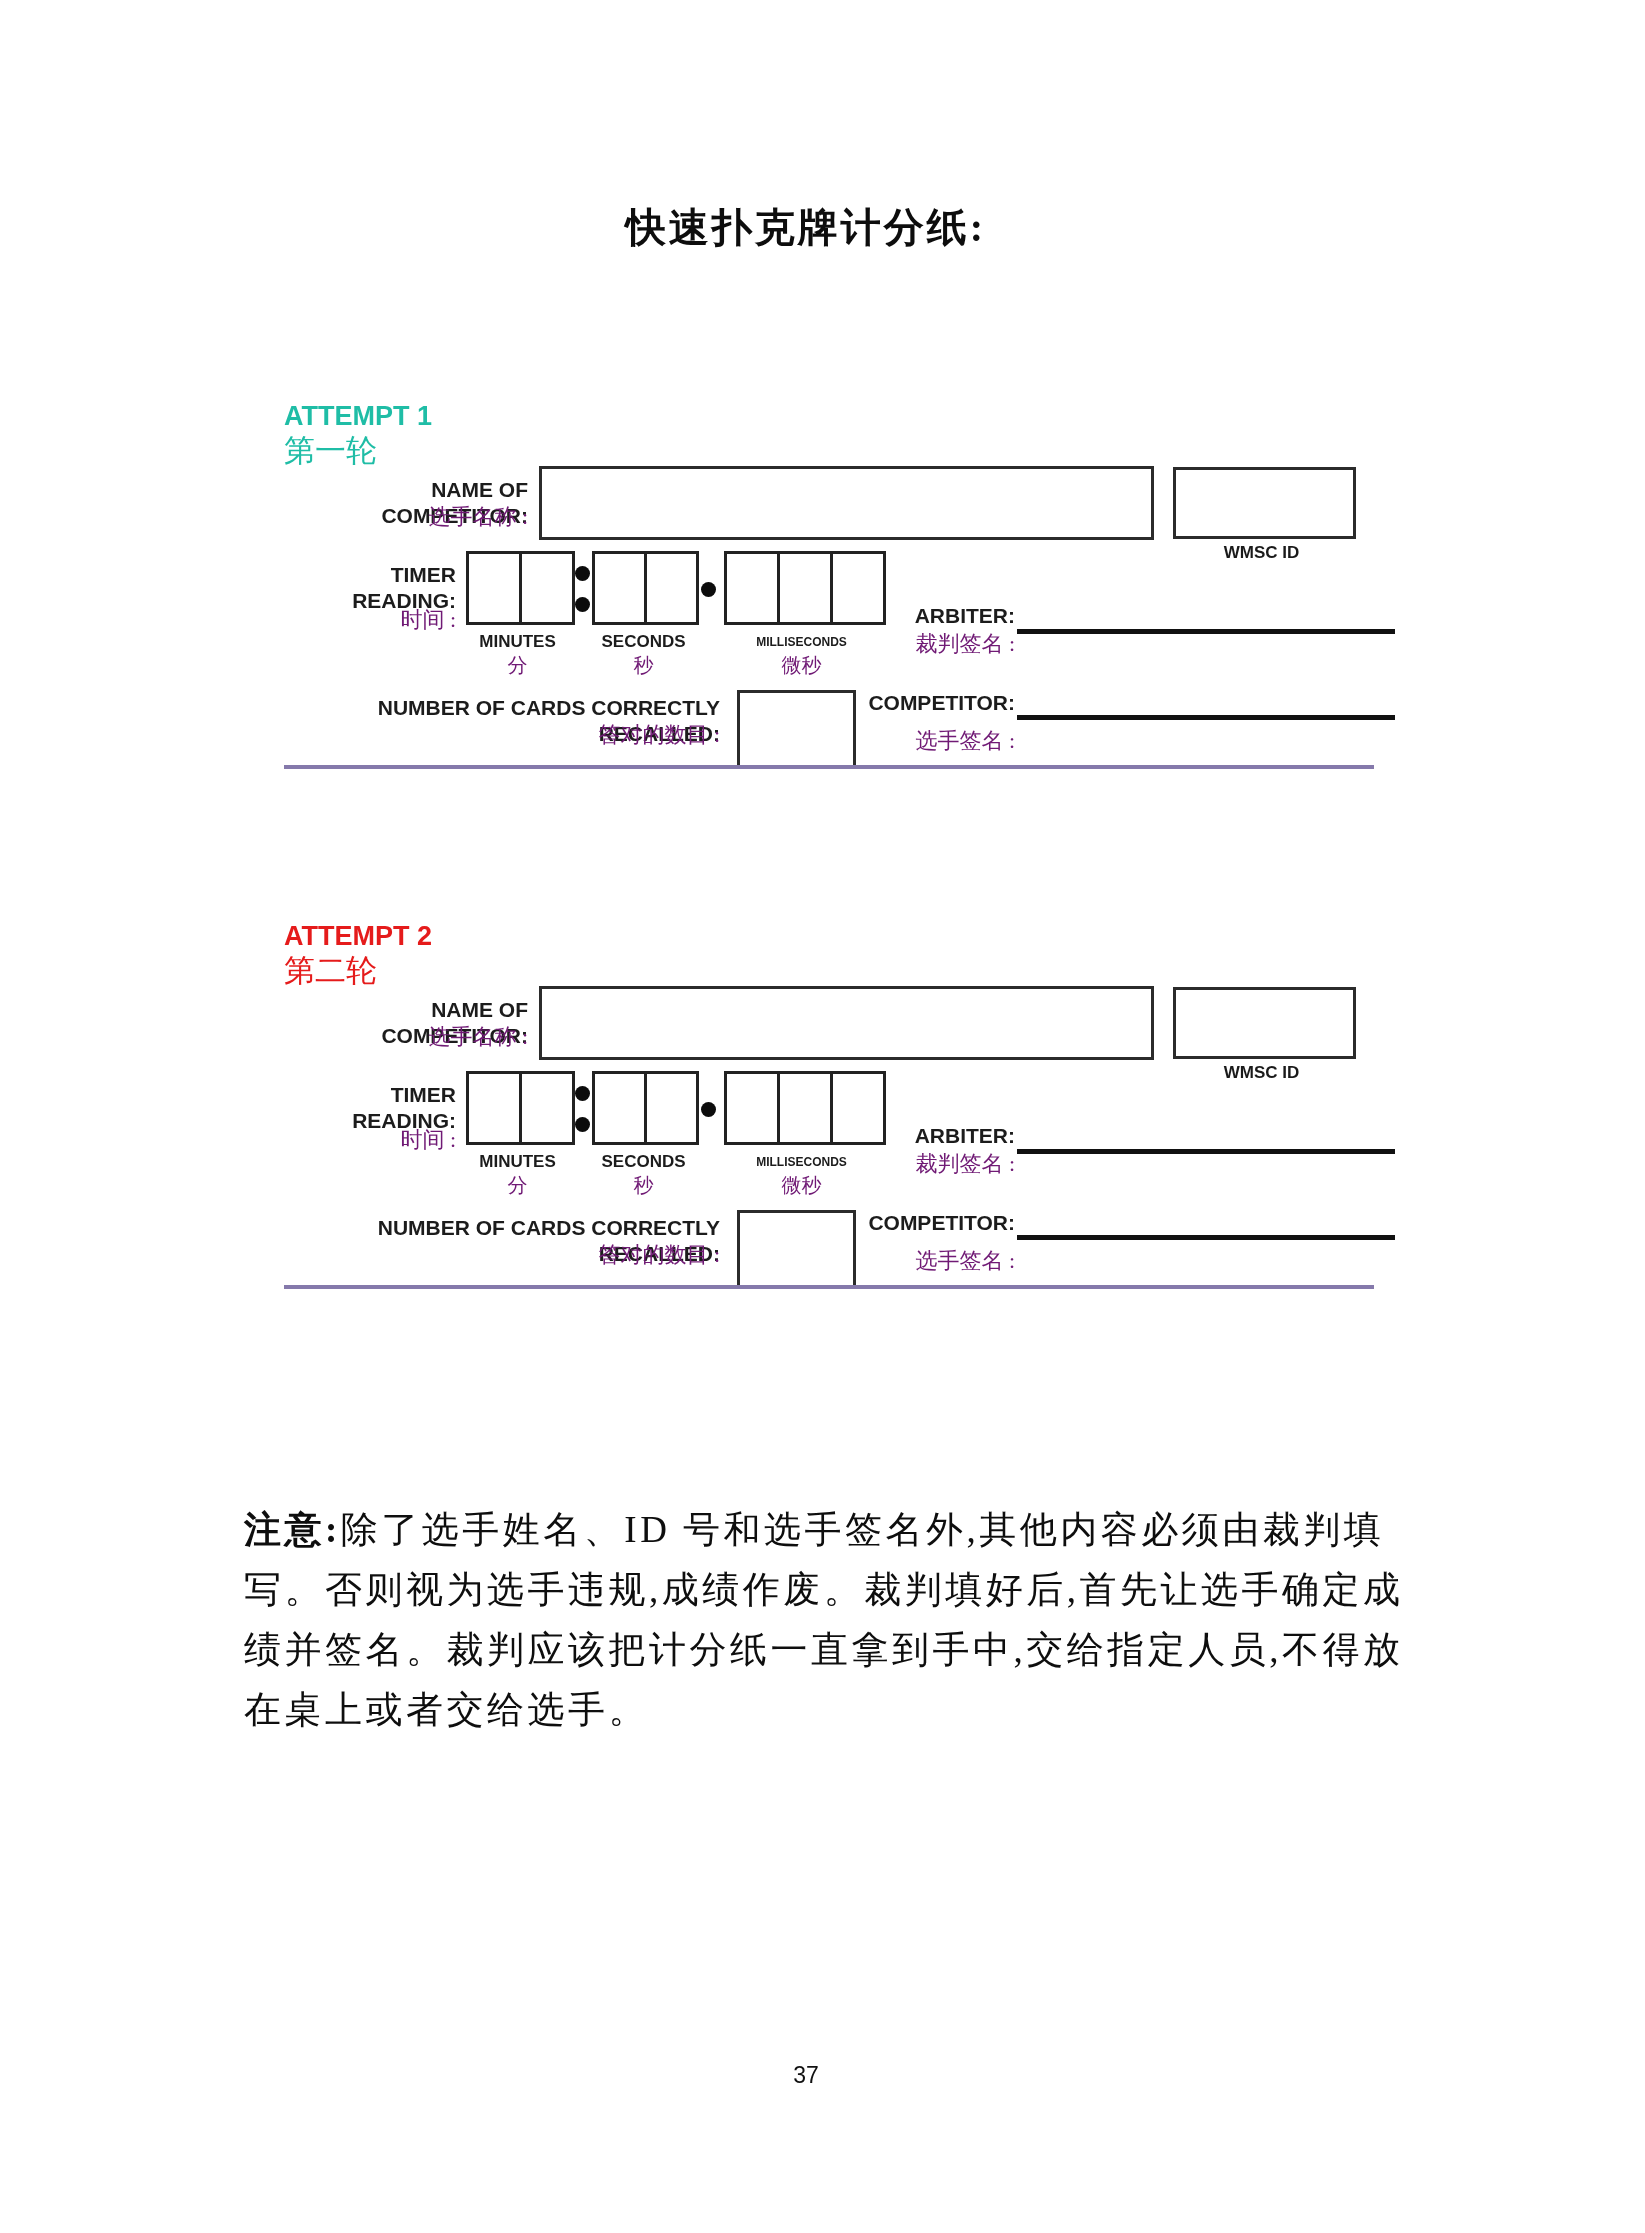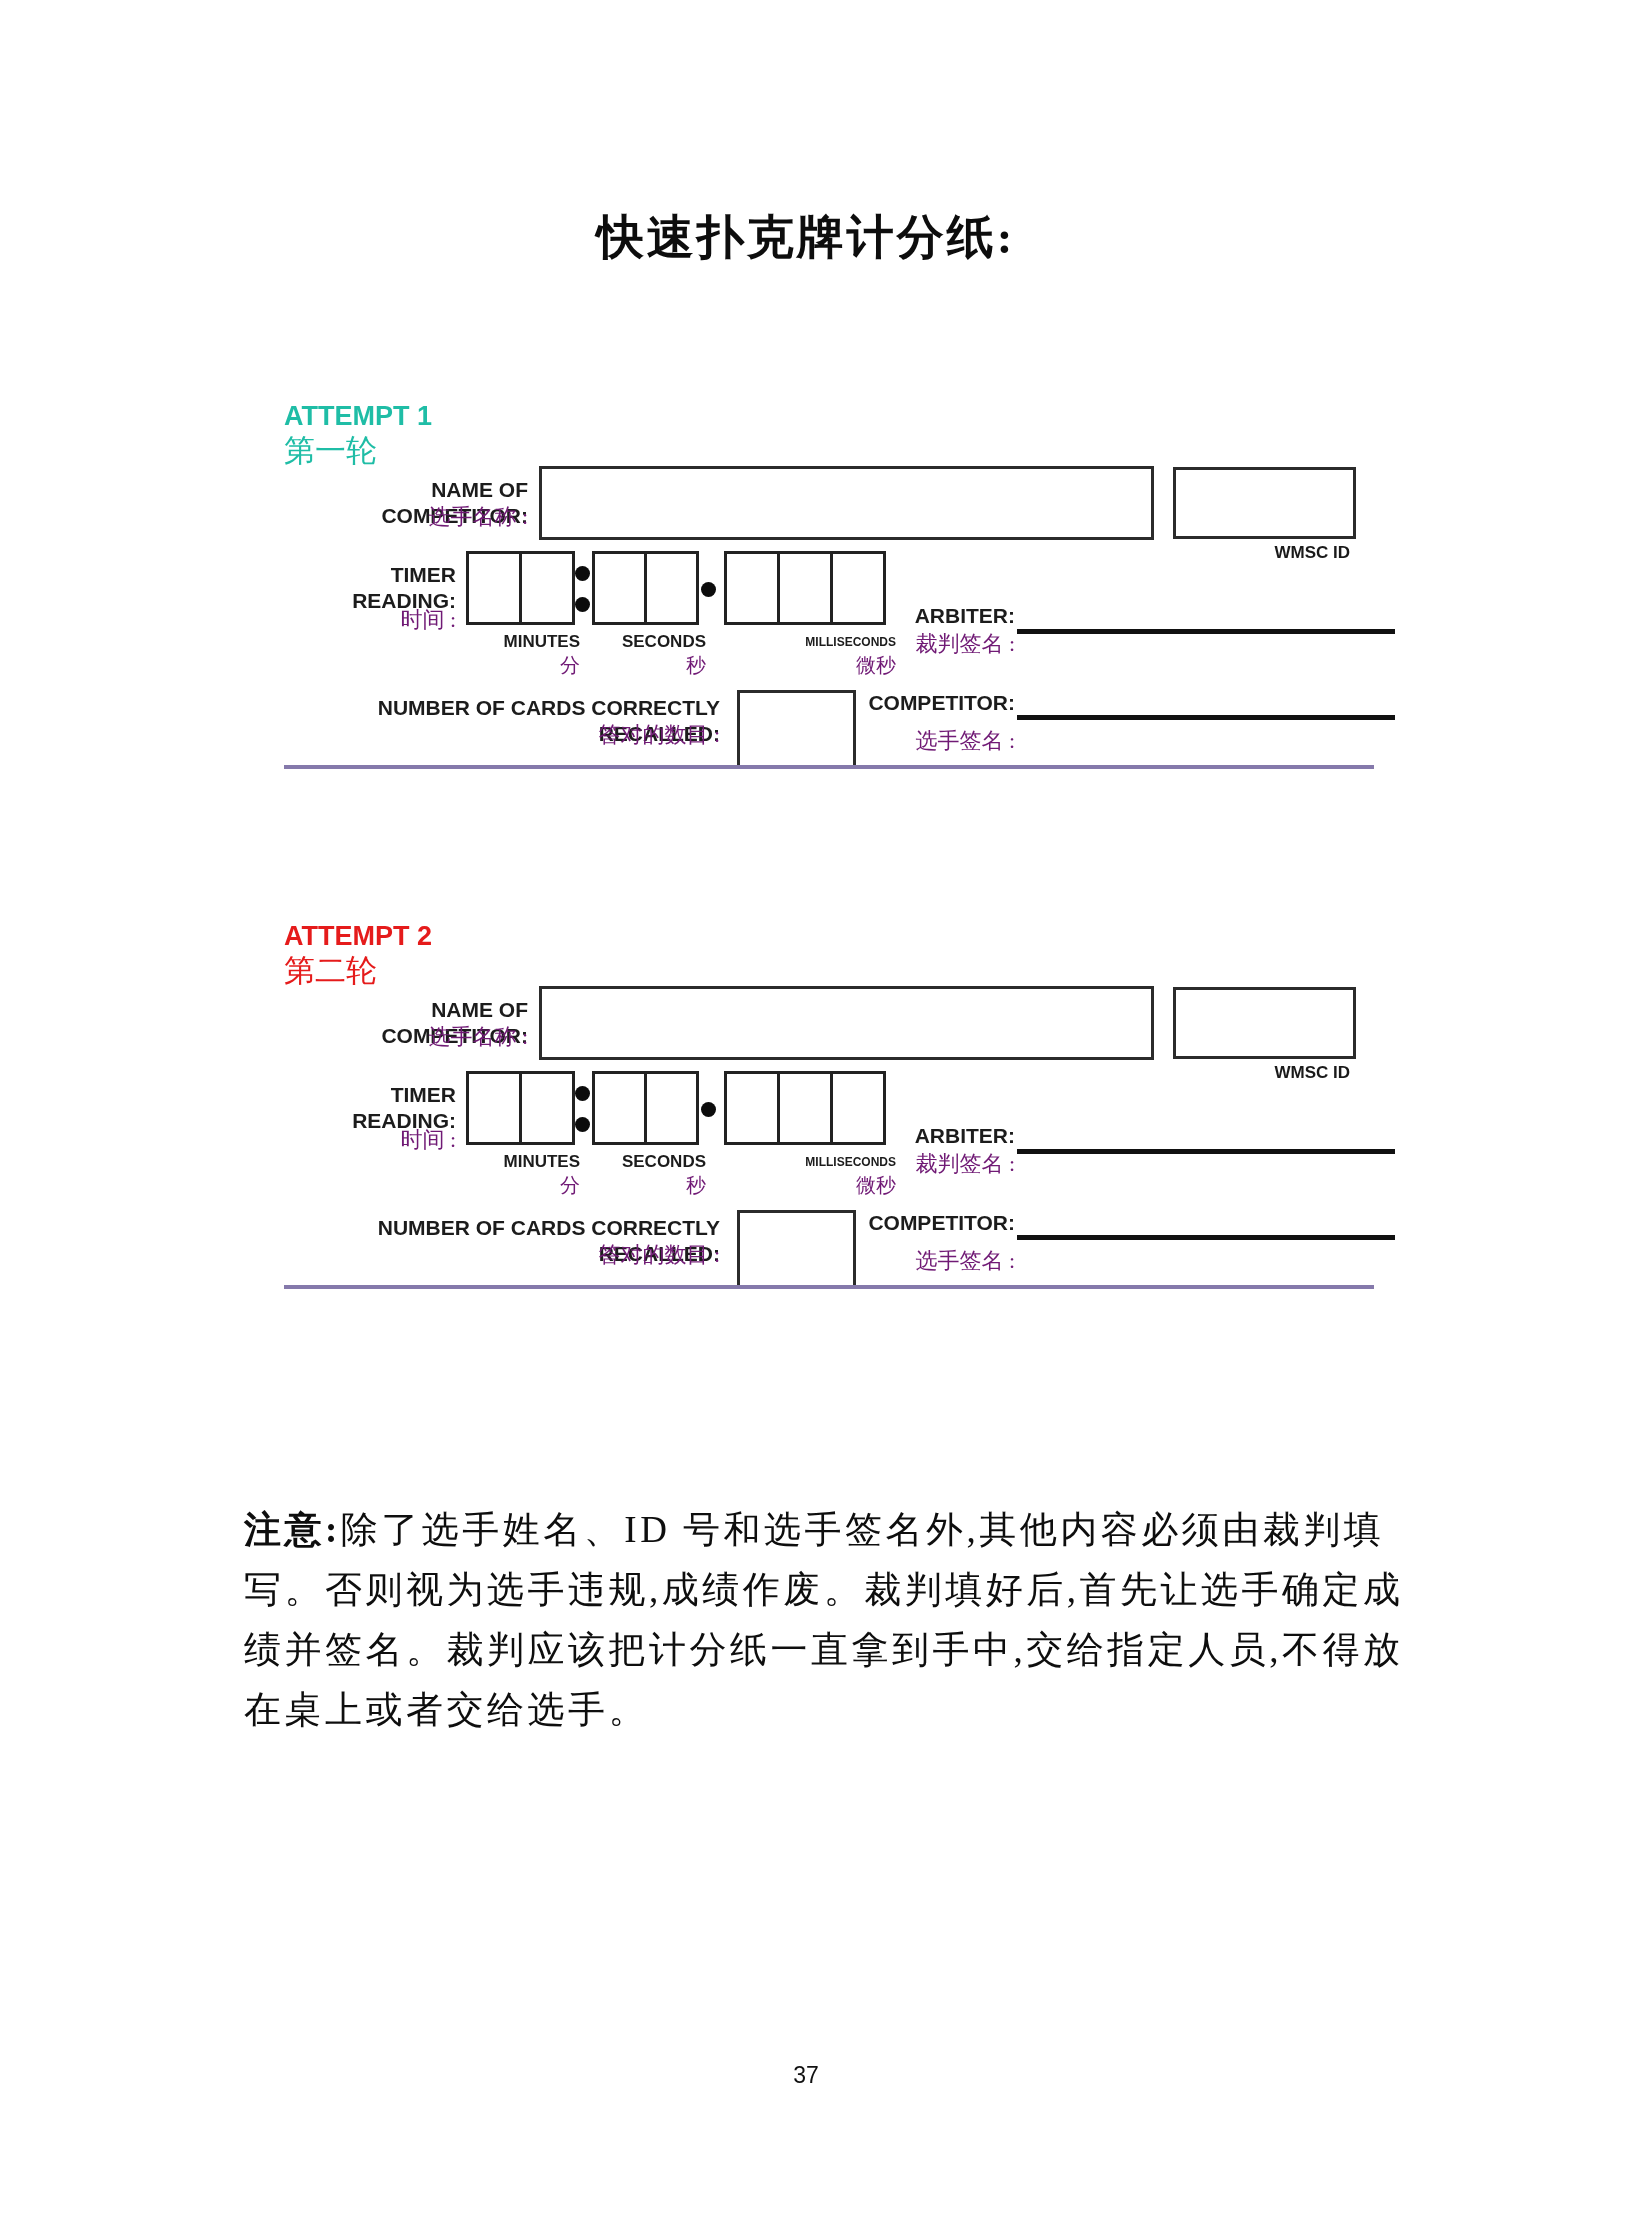--- a/index.html
+++ b/index.html
@@ -5,35 +5,35 @@
   html,body{margin:0;padding:0;background:#e8e8e8;}
   .page{
     position:relative;
     width:1646px;height:2234px;
     background:#ffffff;
     font-family:"Liberation Sans",sans-serif;
     color:#1a1a1a;
     overflow:hidden;
   }
   .doc-title{
-    position:absolute;top:206px;left:0;width:1612px;
+    position:absolute;top:200px;left:0;width:1612px;
     text-align:center;
     font-family:"Liberation Serif","DejaVu Serif",serif;
-    font-weight:bold;font-size:47px;letter-spacing:3px;color:#0d0d0d;
+    font-weight:bold;font-size:40px;letter-spacing:3px;color:#0d0d0d;
   }
   
   .attempt{position:absolute;left:284px;width:1129px;height:370px;}
   #attempt1{top:401px;}
   #attempt2{top:921px;}
   .att-title{position:absolute;top:0;left:0;font-size:27px;font-weight:bold;letter-spacing:0px;}
   .att-sub{position:absolute;top:29px;left:0;font-size:31px;font-family:"Liberation Serif",serif;}
   .lbl-en{font-weight:bold;font-size:21px;color:#1c1c1c;line-height:26px;}
   .lbl-zh{font-family:"Liberation Serif","DejaVu Serif",serif;font-size:22px;color:#701a75;line-height:26px;}
   .ra{position:absolute;text-align:right;}
-  .ctr{position:absolute;text-align:right;}
+  .ctr{position:absolute;text-align:center;}
   .lbl-name-en{top:76px;left:0;width:244px;}
   .lbl-name-zh{top:103px;left:0;width:244px;}
   .name-box{position:absolute;top:65px;left:255px;width:609px;height:68px;border:3px solid #2b2b2b;background:#fff;}
   .wmsc-box{position:absolute;top:66px;left:889px;width:177px;height:66px;border:3px solid #2b2b2b;background:#fff;}
   .wmsc-lbl{top:142px;left:889px;width:177px;font-size:17px;font-weight:bold;}
   .lbl-timer-en{top:161px;left:0;width:172px;}
   .lbl-timer-zh{top:190px;left:0;width:172px;margin-top:16px;}
   .cellbox{position:absolute;top:150px;height:68px;border:3px solid #222;background:#fff;display:flex;}
   .cellbox span{flex:1;border-left:3px solid #222;}
   .cellbox span:first-child{border-left:none;}

